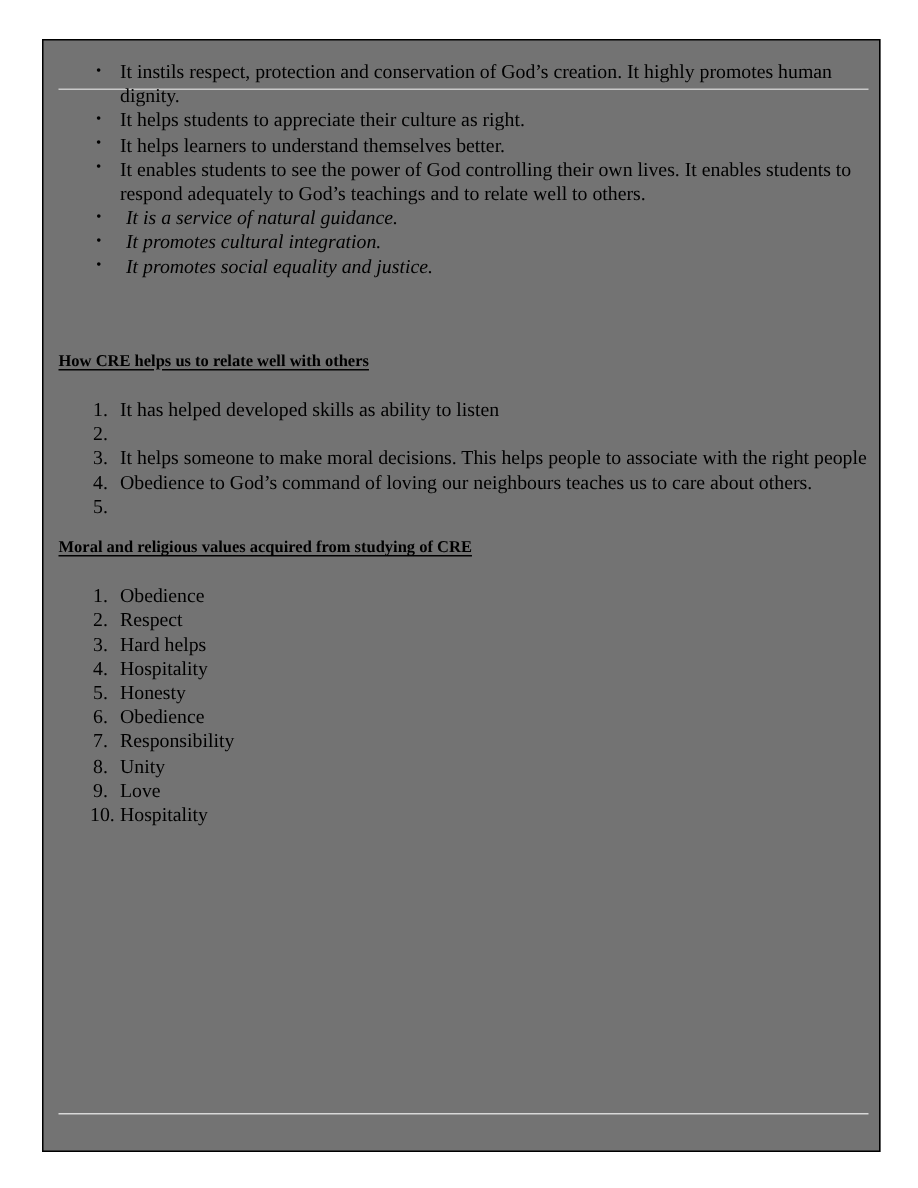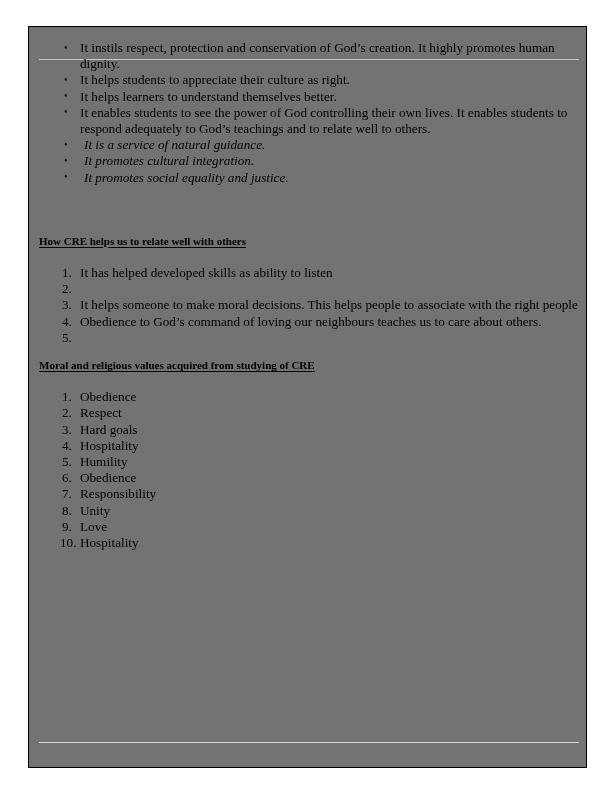--- a/index.html
+++ b/index.html
@@ -162,23 +162,23 @@
 
     <div class="gap-sm"></div>
 
     <div class="heading">Moral and religious values acquired from studying of CRE</div>
 
     <div class="gap-md"></div>
 
     <ol class="numbers" id="values-list">
         <li><span class="num">1.</span><span>Obedience</span></li>
         <li><span class="num">2.</span><span>Respect</span></li>
-        <li><span class="num">3.</span><span>Hard goals</span></li>
+        <li><span class="num">3.</span><span>Hard helps</span></li>
         <li><span class="num">4.</span><span>Hospitality</span></li>
-        <li><span class="num">5.</span><span>Humility</span></li>
+        <li><span class="num">5.</span><span>Honesty</span></li>
         <li><span class="num">6.</span><span>Obedience</span></li>
         <li><span class="num">7.</span><span>Responsibility</span></li>
         <li><span class="num">8.</span><span>Unity</span></li>
         <li><span class="num">9.</span><span>Love</span></li>
         <li class="tight"><span class="num">10.</span><span>Hospitality</span></li>
       </ol>
 
   </div>
 
   <div class="footer-rule"></div>

